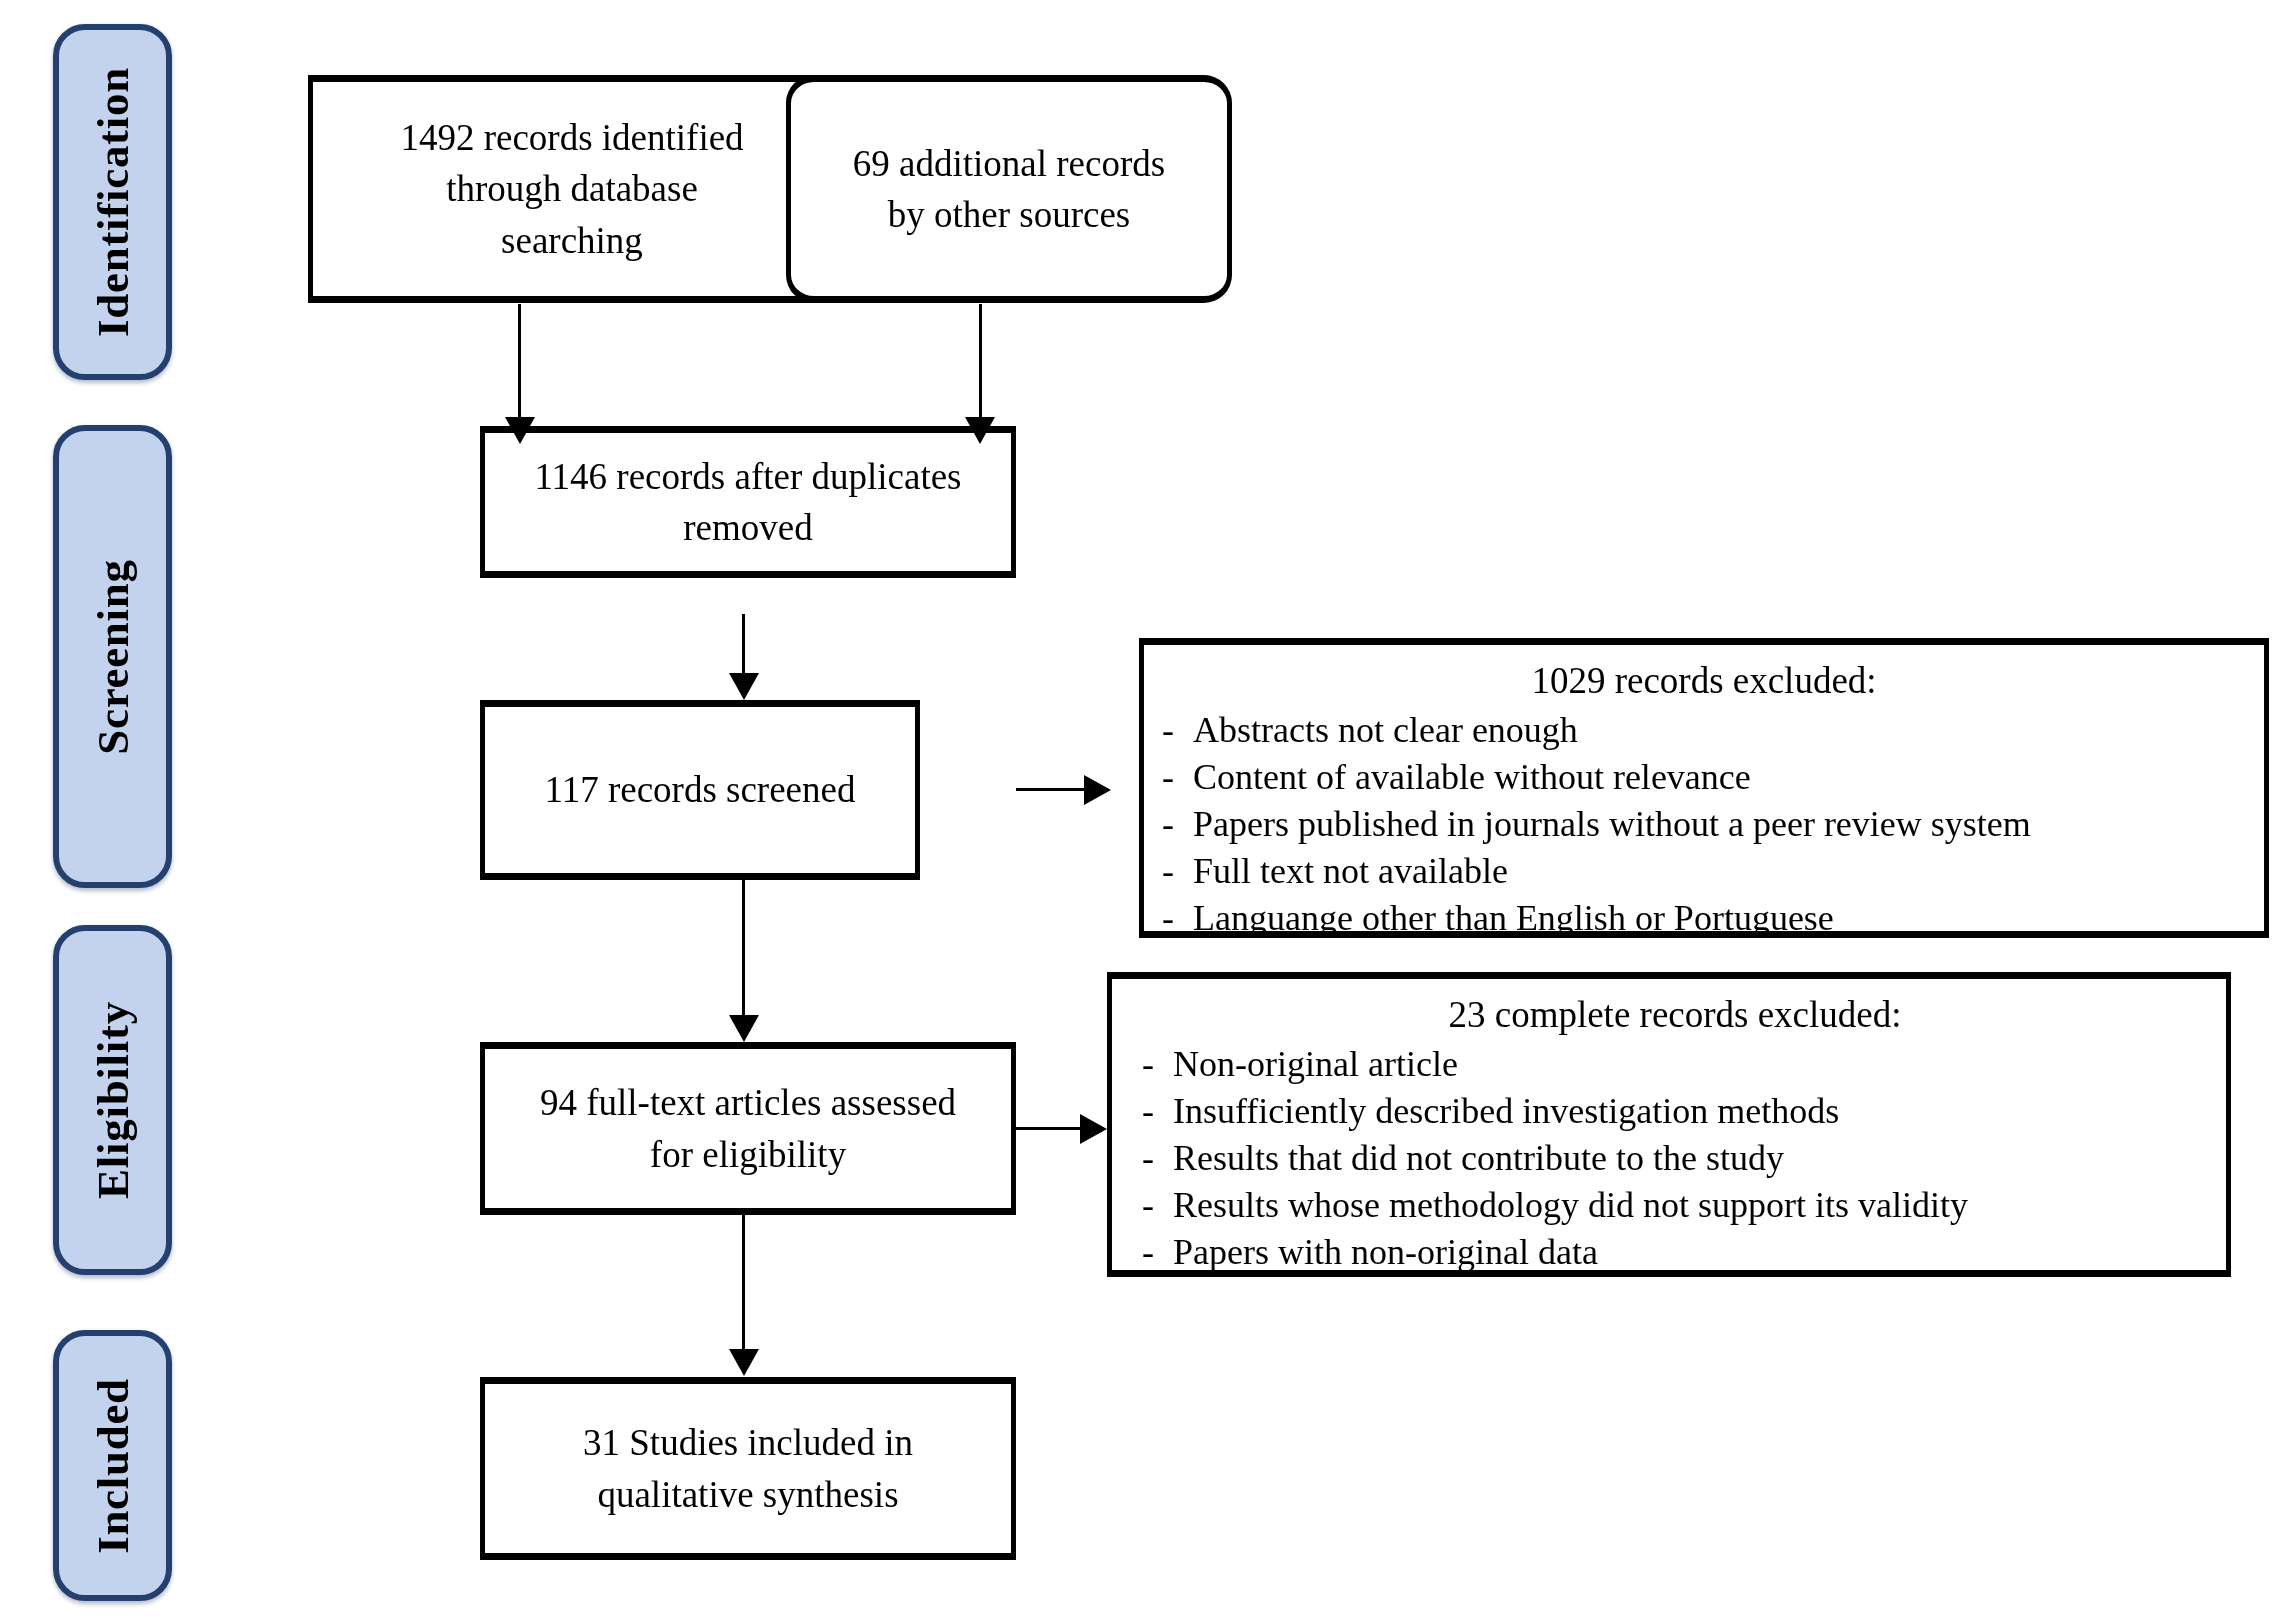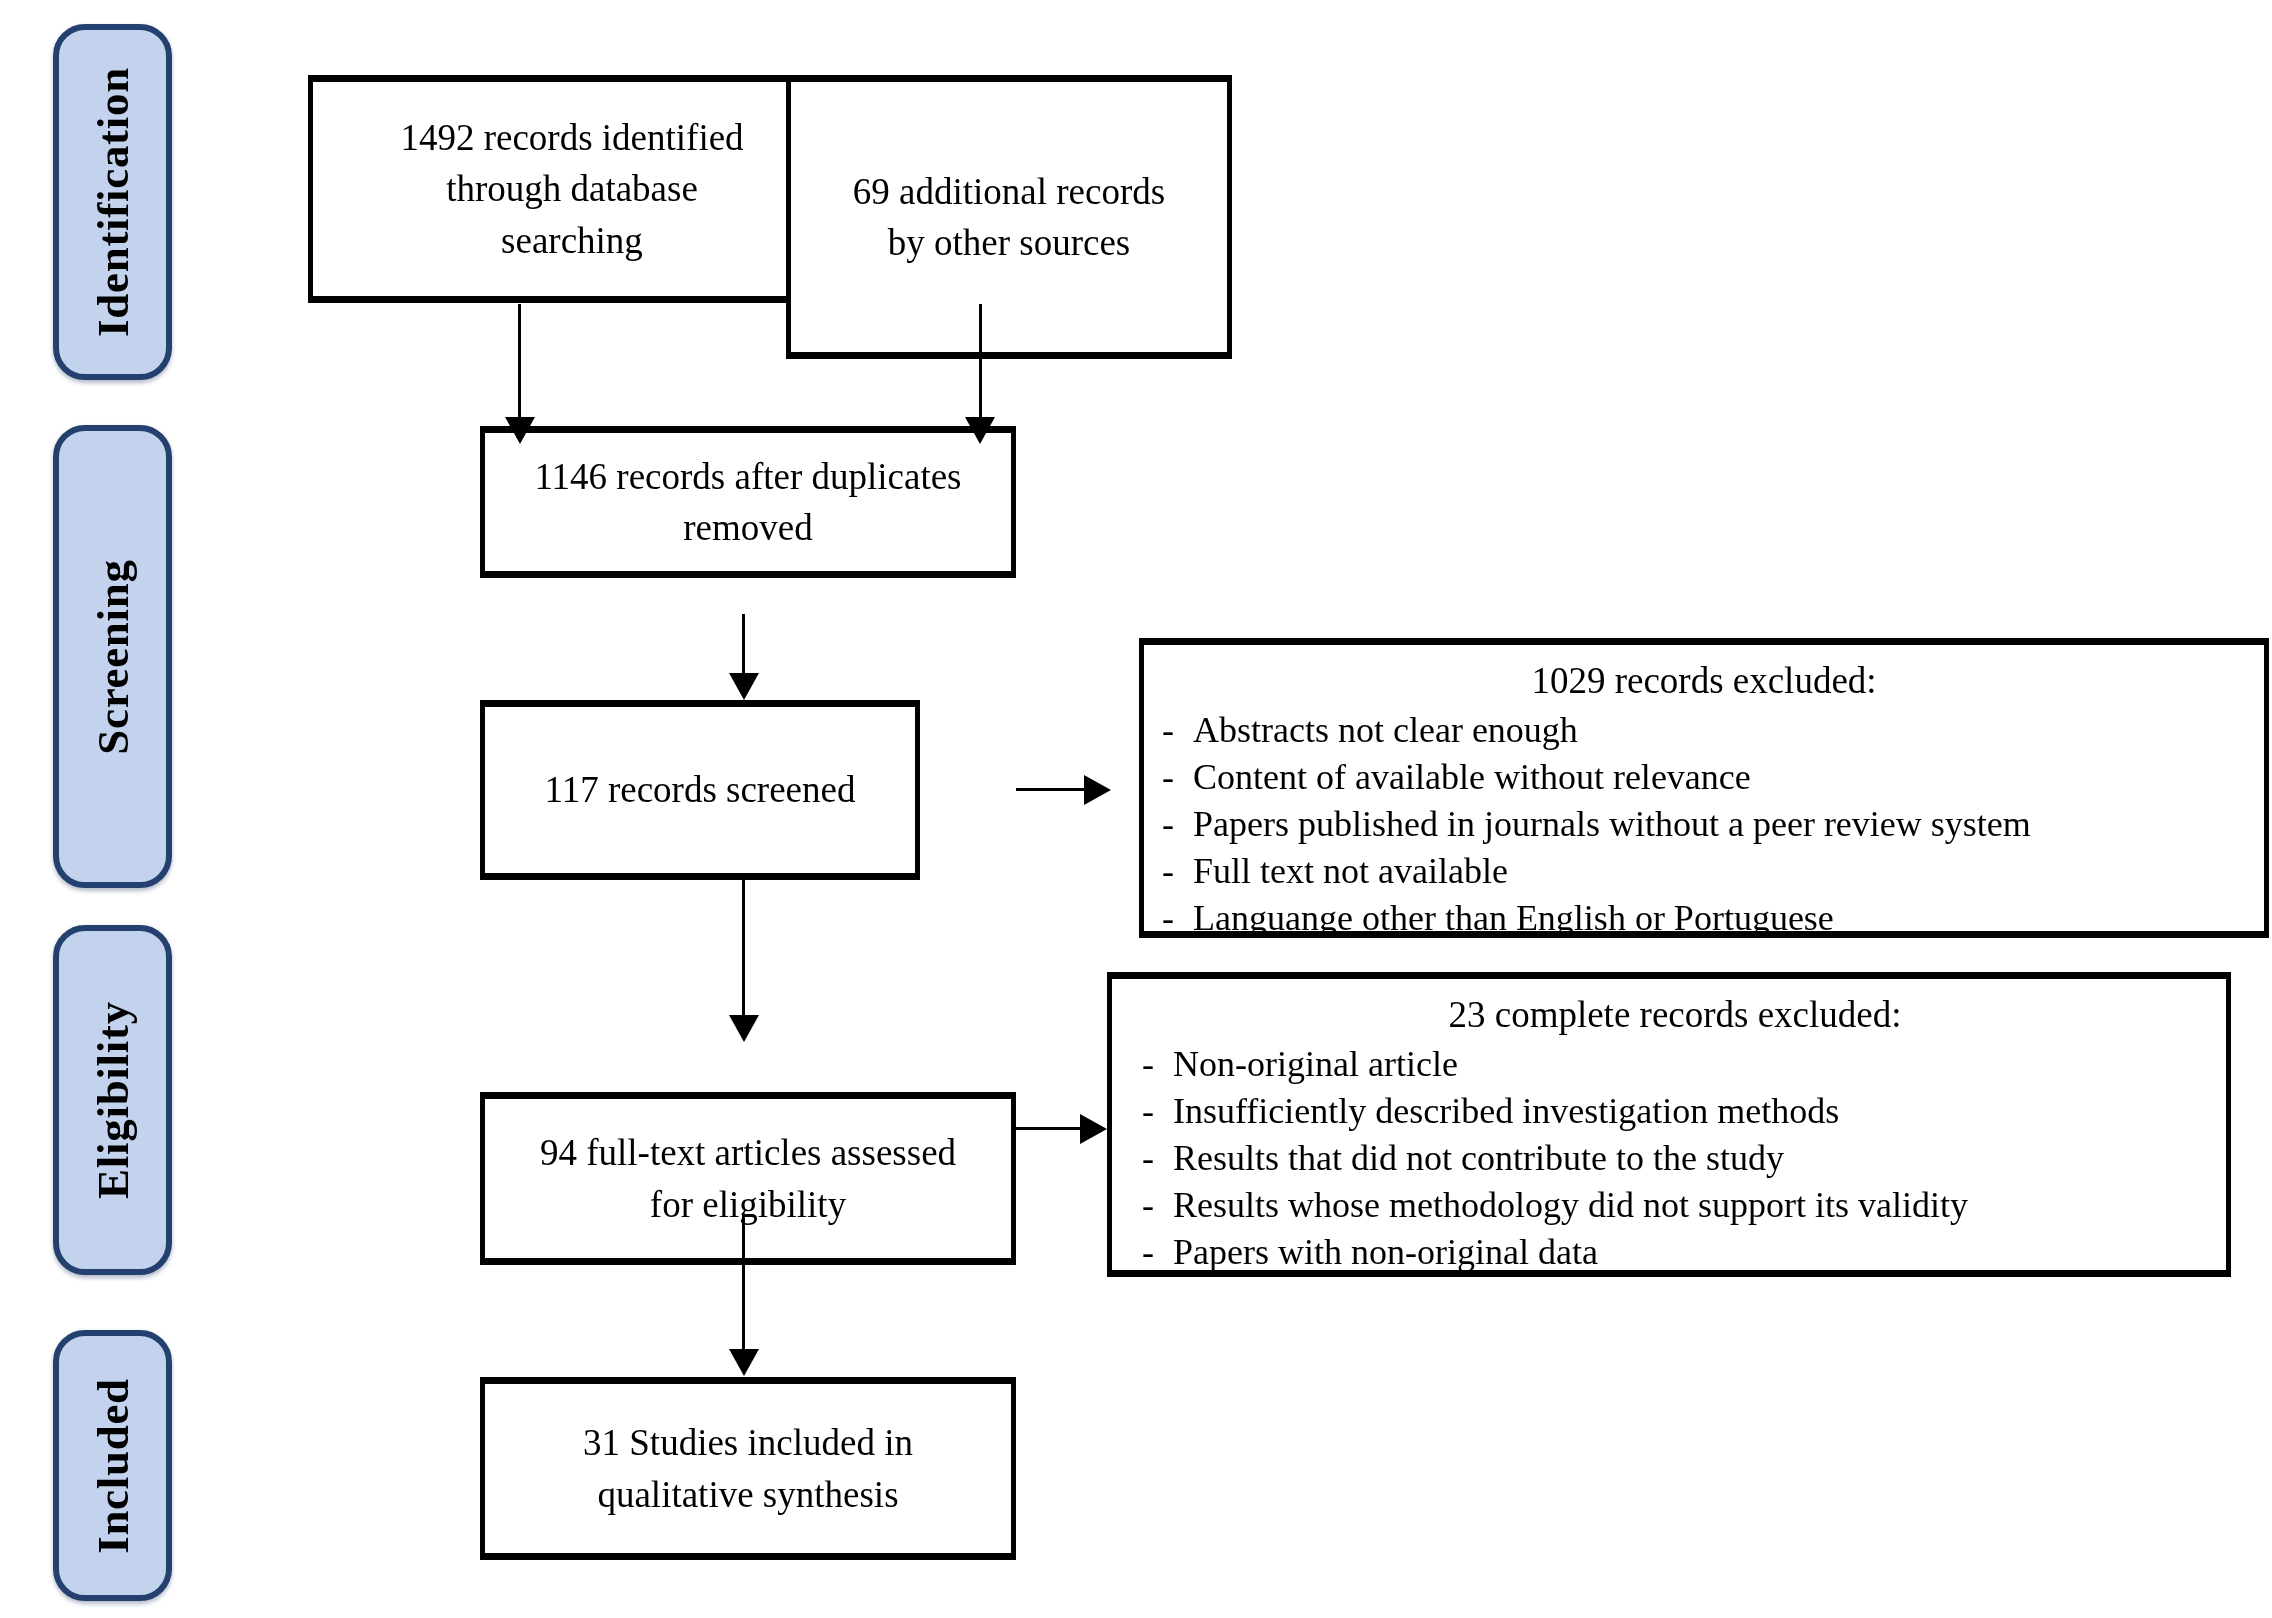--- a/index.html
+++ b/index.html
@@ -54,24 +54,24 @@
     align-items: center;
     justify-content: center;
     text-align: center;
   }
   .flow-text {
     font-size: 37px;
     line-height: 1.38;
     white-space: pre-line;
   }
   .box-db-search       { left: 308px;  top: 75px;  width: 528px;  height: 228px; }
-  .box-other-sources   { left: 786px; top: 75px;  width: 446px;  height: 284px; }
+  .box-other-sources   { left: 786px; top: 75px;  width: 446px;  height: 228px; border-radius: 28px; }
   .box-after-duplicates{ left: 480px;  top: 426px;  width: 536px;  height: 152px; }
   .box-screened        { left: 480px;  top: 700px; width: 440px;  height: 180px; }
-  .box-fulltext        { left: 480px;  top: 1092px; width: 536px;  height: 173px; }
+  .box-fulltext        { left: 480px;  top: 1042px; width: 536px;  height: 173px; }
   .box-included        { left: 480px;  top: 1377px; width: 536px;  height: 183px; }
 
   
   .excl-box {
     position: absolute;
     background: #ffffff;
     border: solid #000000;
     border-width: 7.5px 5.5px;
     box-sizing: border-box;
     padding-top: 9.6px;

